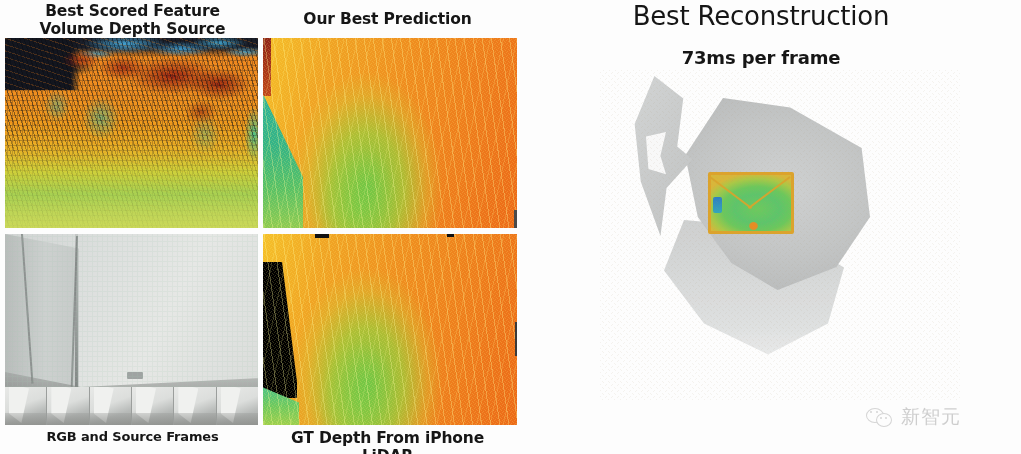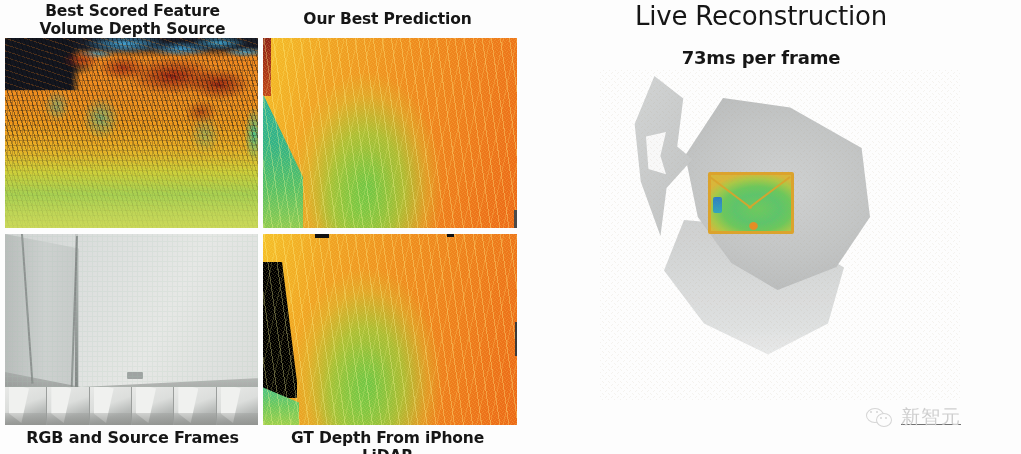--- a/index.html
+++ b/index.html
@@ -308,21 +308,20 @@
     background-size: 6px 6px;
     opacity: .22;
   }
 
   
   #watermark {
     position: absolute;
     left: 866px; top: 404px;
     display: flex; align-items: center; gap: 7px;
     opacity: .55;
-    text-decoration: underline;
   }
   #watermark .wm-text {
     font-size: 19px; color: #a9a9a9; letter-spacing: 1px;
     font-family: "DejaVu Sans", "Liberation Sans", sans-serif;
   }
   .wm-logo { position: relative; width: 28px; height: 20px; }
   .wm-bubble-a, .wm-bubble-b {
     position: absolute; border: 1.6px solid #b4b4b4; border-radius: 50%;
     background: transparent;
   }
@@ -385,25 +384,25 @@
     <div class="gt-topnotch2"></div>
     <div class="gt-edge"></div>
   </div>
 </div>
 
 <div class="label" style="left:10px; top:2px; width:245px; font-size:15.5px;">Best Scored Feature
 Volume Depth Source</div>
 
 <div class="label" style="left:265px; top:10px; width:245px; font-size:15.5px;">Our Best Prediction</div>
 
-<div class="label" style="left:10px; top:429px; width:245px; font-size:16px;">RGB and Source Frames</div>
+<div class="label" style="left:10px; top:429px; width:245px; font-size:13px;">RGB and Source Frames</div>
 
 <div class="label" style="left:265px; top:429px; width:245px; font-size:15.5px;">GT Depth From iPhone LiDAR</div>
 
-<div class="label" style="left:601px; top:1px; width:320px; font-size:26px; font-weight:normal; letter-spacing:-.2px;">Live Reconstruction</div>
+<div class="label" style="left:601px; top:1px; width:320px; font-size:26px; font-weight:normal; letter-spacing:-.2px;">Best Reconstruction</div>
 
 <div class="label" style="left:601px; top:47px; width:320px; font-size:18px;">73ms per frame</div>
 
 <div id="recon-area">
   <div class="mesh mesh-lower"></div>
   <div class="mesh mesh-main"></div>
   <div class="mesh mesh-left"></div>
   <div class="mesh mesh-notch"></div>
 
   <div class="frustum">

